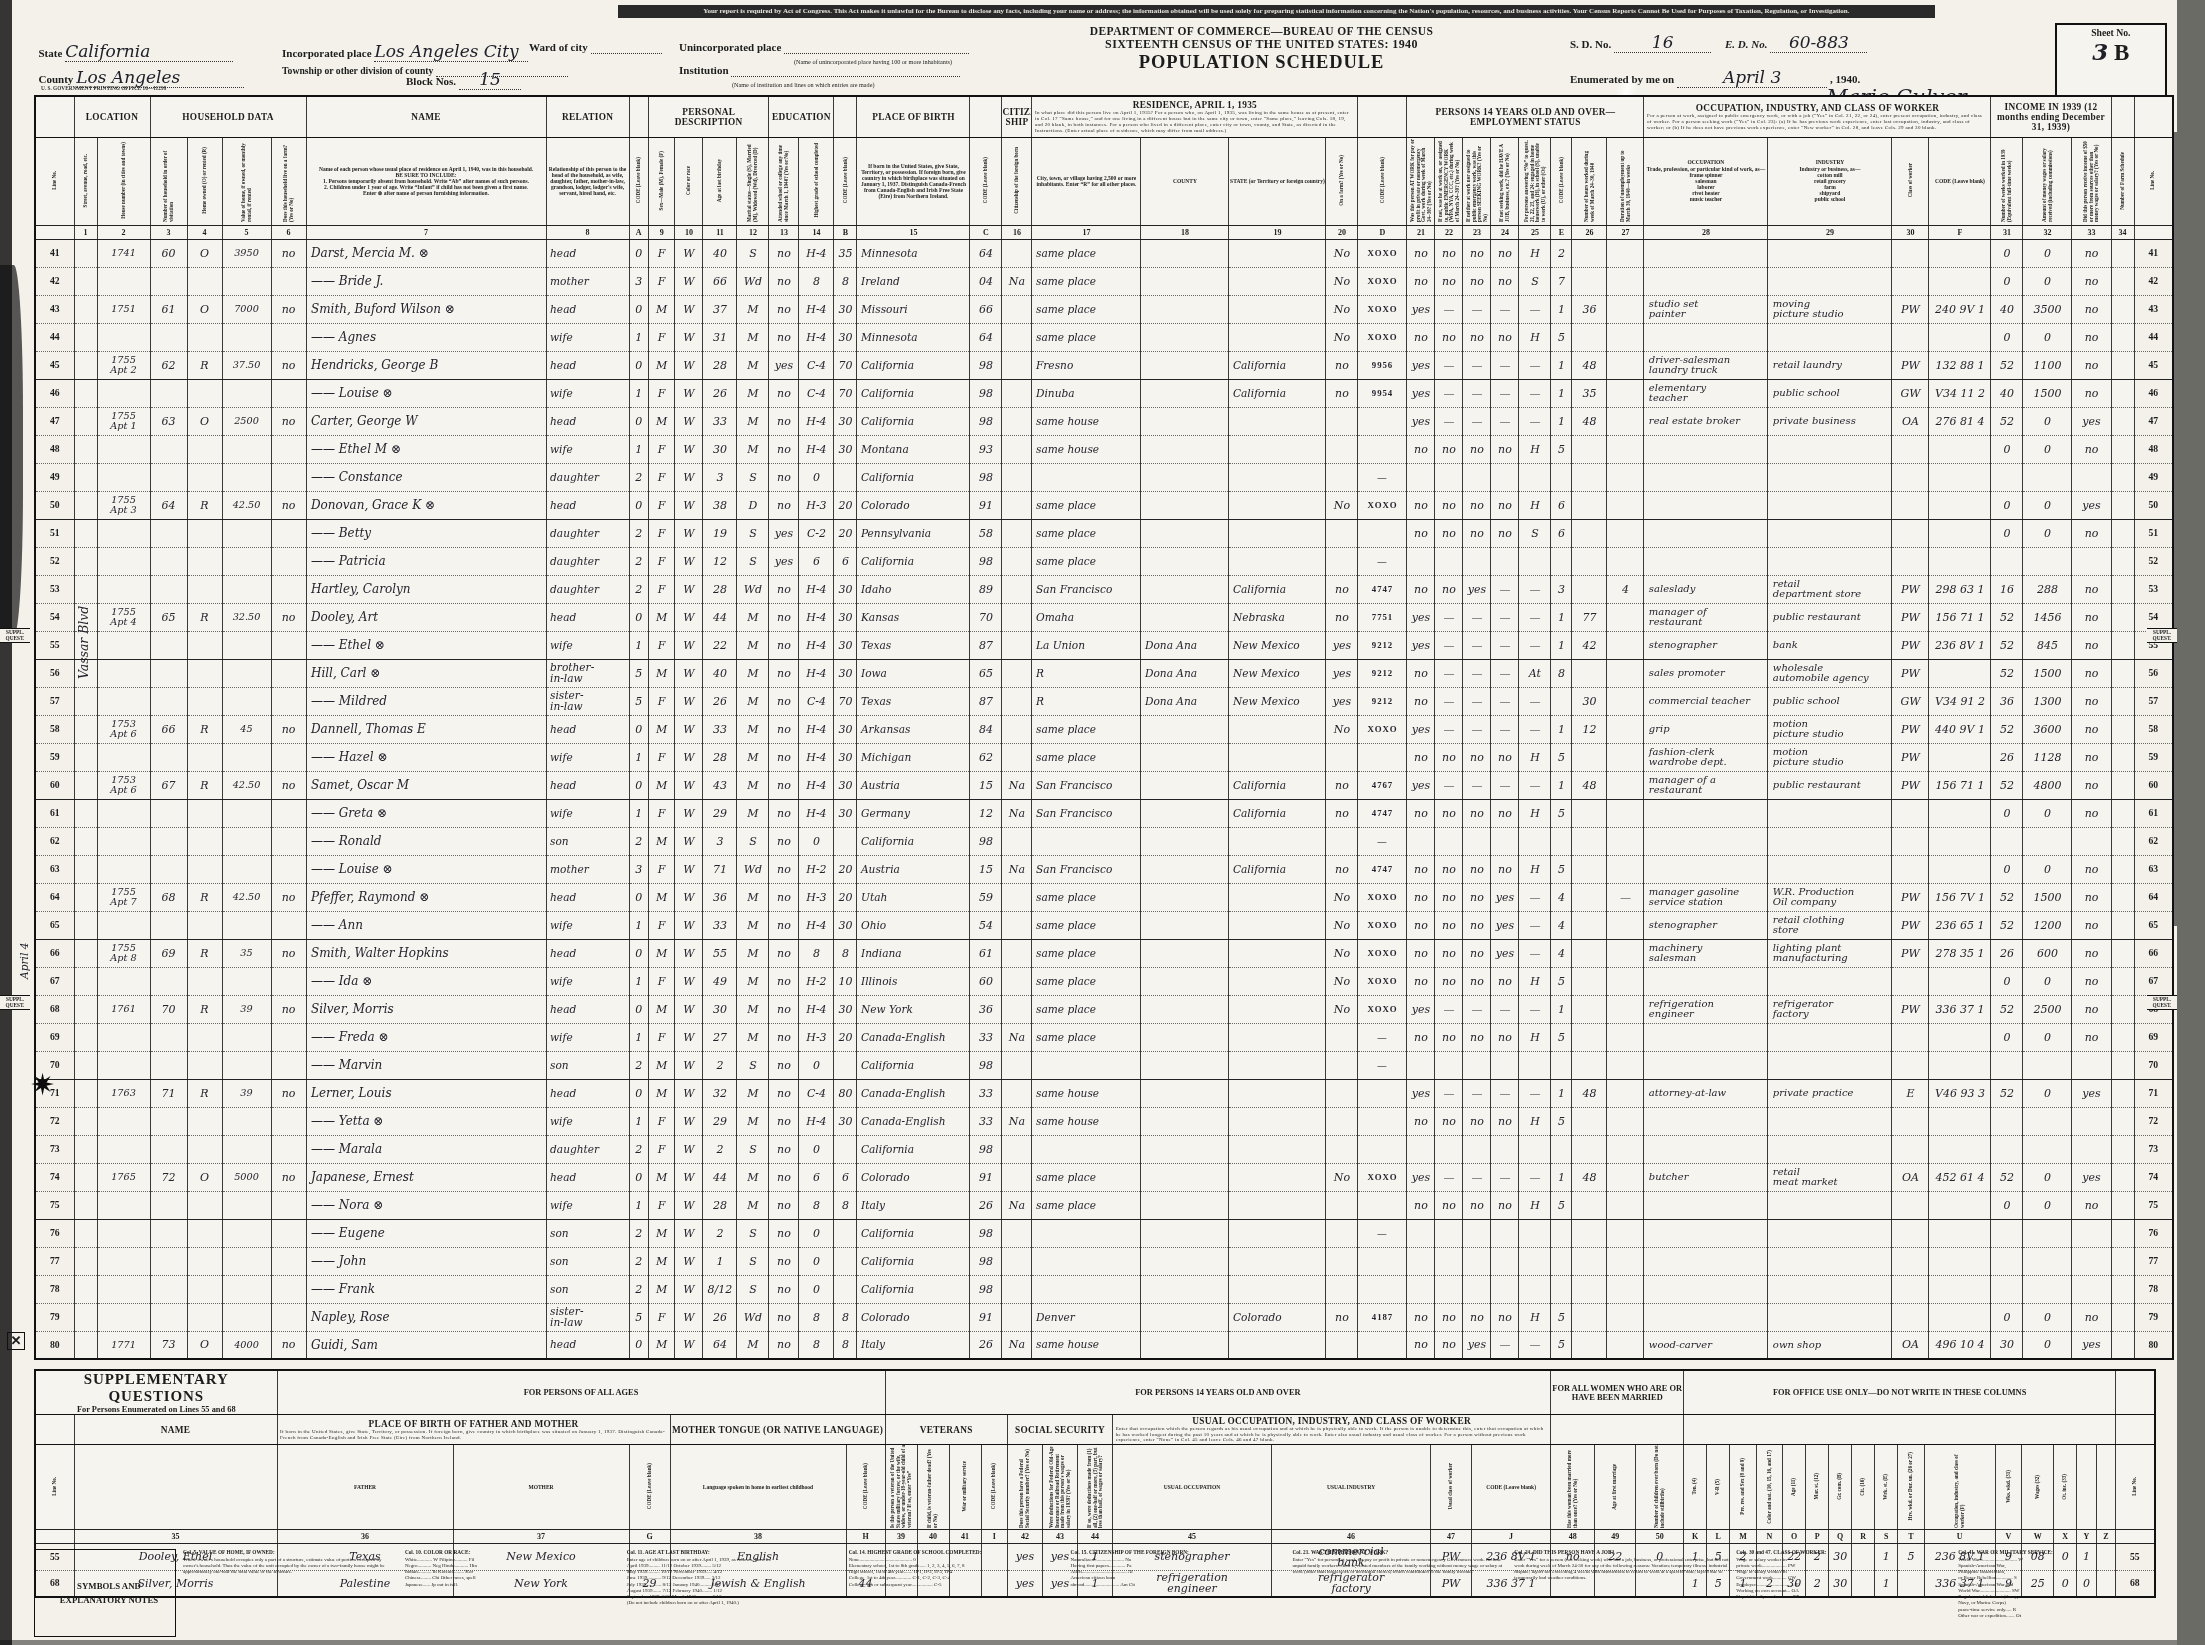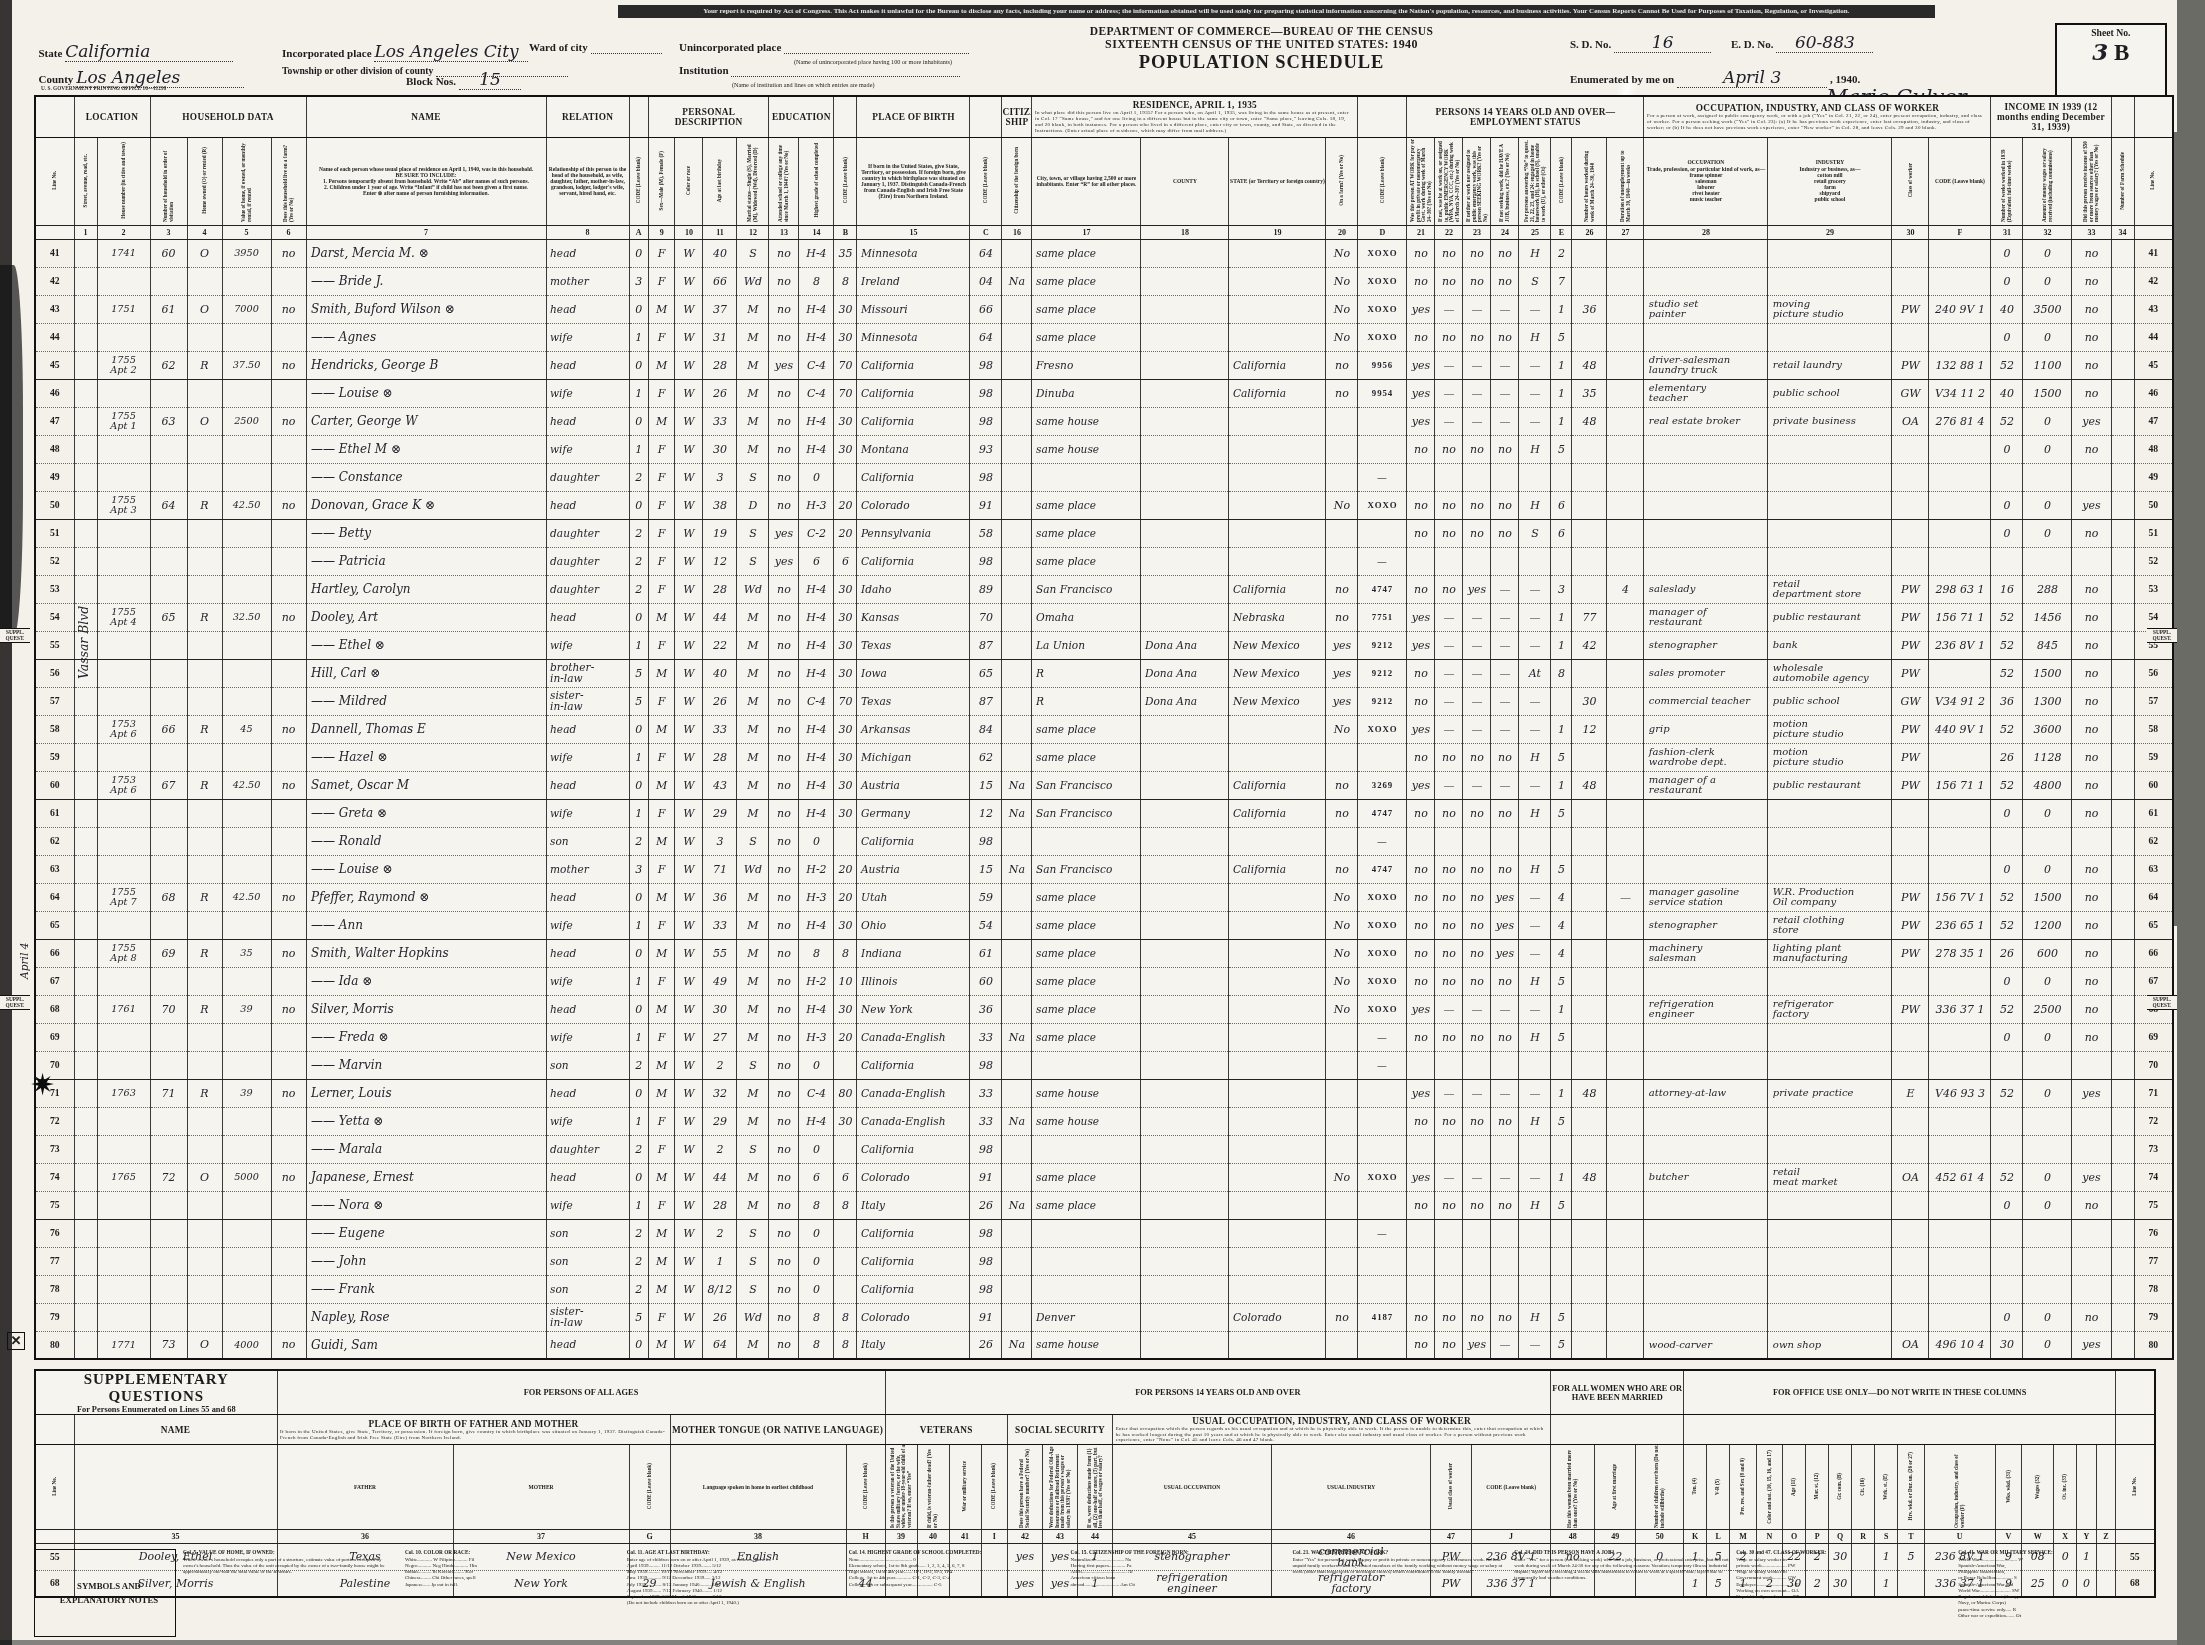--- a/index.html
+++ b/index.html
@@ -103,21 +103,21 @@
       <span class="sub" style="margin-left:53px;">(Name of institution and lines on which entries are made)</span></div>
 
     <div class="dept" style="left:953px;top:0;width:547px;">
       <div class="l1">DEPARTMENT OF COMMERCE—BUREAU OF THE CENSUS</div>
       <div class="l2">SIXTEENTH CENSUS OF THE UNITED STATES: 1940</div>
       <div class="l3">POPULATION SCHEDULE</div>
     </div>
 
     <div class="fld" style="left:1535px;top:7px;"><span class="lbl">S. D. No.</span>
       <span class="rule" style="width:97px;text-align:center;"><span class="hw hwbig">16</span></span>
-      <span class="lbl" style="margin-left:17px;">E. D. No.</span>
+      <span class="lbl" style="margin-left:11px;font-style:italic;">E. D. No.</span>
       <span class="rule" style="width:97px;text-align:center;"><span class="hw hwbig">60-883</span></span></div>
     <div class="fld" style="left:1535px;top:42px;"><span class="lbl">Enumerated by me on</span>
       <span class="rule" style="width:150px;text-align:center;"><span class="hw hwbig">April 3</span></span>
       <span class="lbl">, 1940.</span></div>
     <div class="fld" style="left:1729px;top:60px;width:371px;">
       <span class="rule" style="width:265px;text-align:center;"><span class="sig">Marie Culver</span></span>
       <span class="lbl">Enumerator.</span></div>
 
     <div class="sheetbox" style="left:2020px;top:-1.8px;width:97px;height:71px;">
       <div class="cap">Sheet No.</div>
@@ -1213,21 +1213,21 @@
           <td class="k-sch">no</td>
           <td class="k-gr">H-4</td>
           <td class="k-b">30</td>
           <td class="k-bp">Austria</td>
           <td class="k-c">15</td>
           <td class="k-cit">Na</td>
           <td class="k-city">San Francisco</td>
           <td class="k-cnty"></td>
           <td class="k-state">California</td>
           <td class="k-farm">no</td>
-          <td class="k-d">3269</td>
+          <td class="k-d">4767</td>
           <td class="k-e21">yes</td>
           <td class="k-e22">—</td>
           <td class="k-e23">—</td>
           <td class="k-e24">—</td>
           <td class="k-e25">—</td>
           <td class="k-e">1</td>
           <td class="k-h26">48</td>
           <td class="k-h27"></td>
           <td class="k-occ">manager of a
 restaurant</td>

